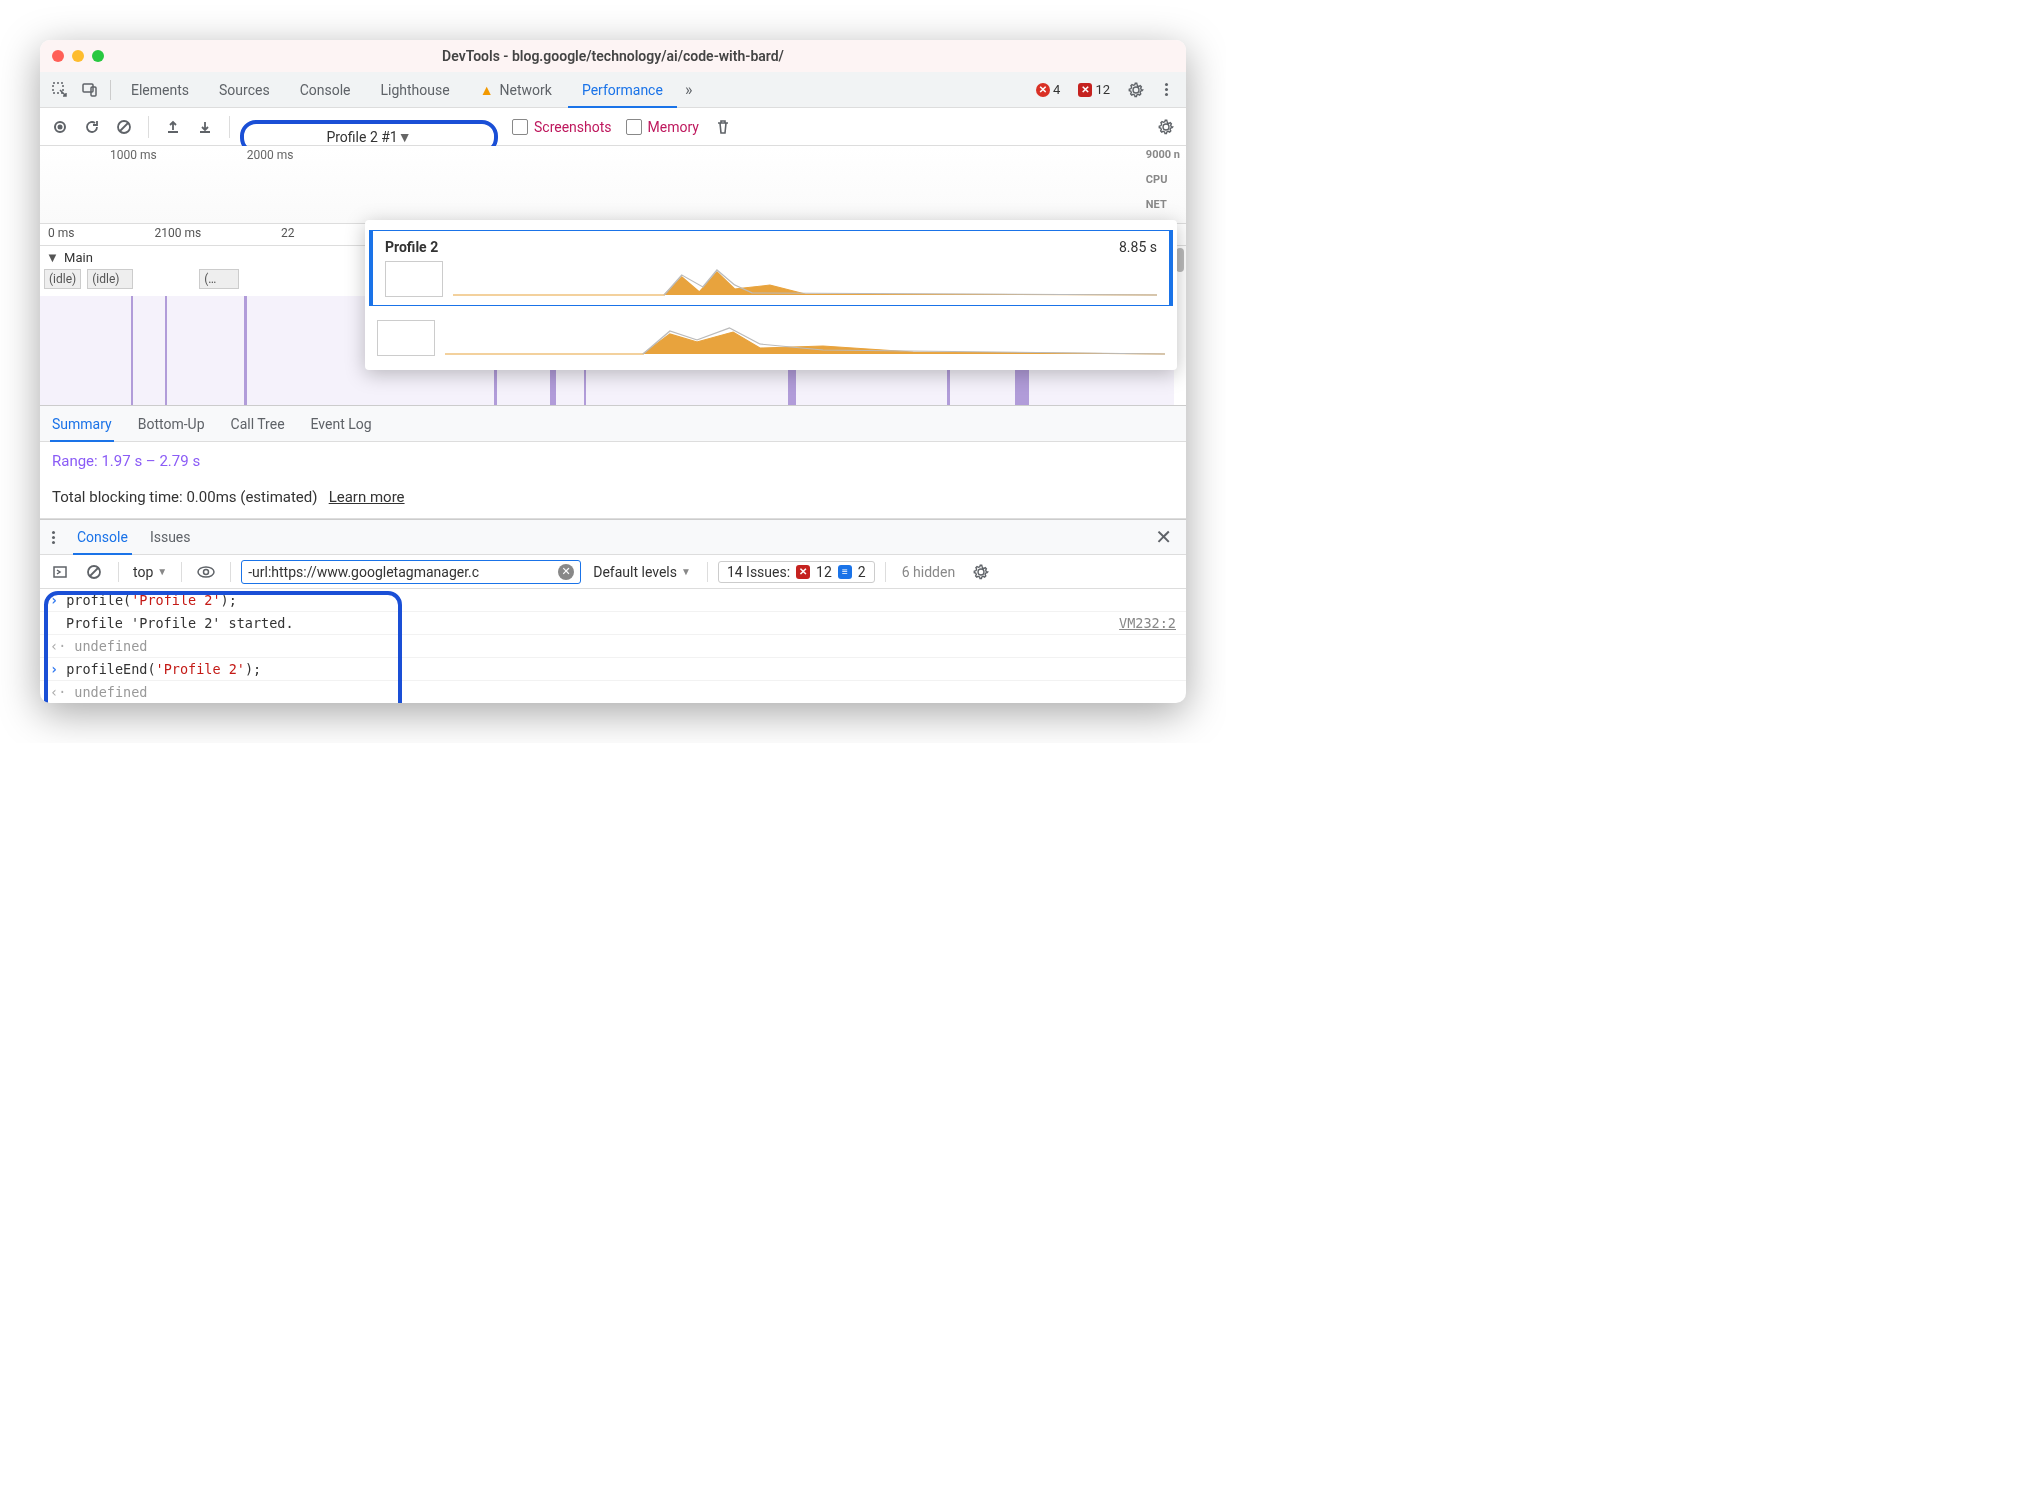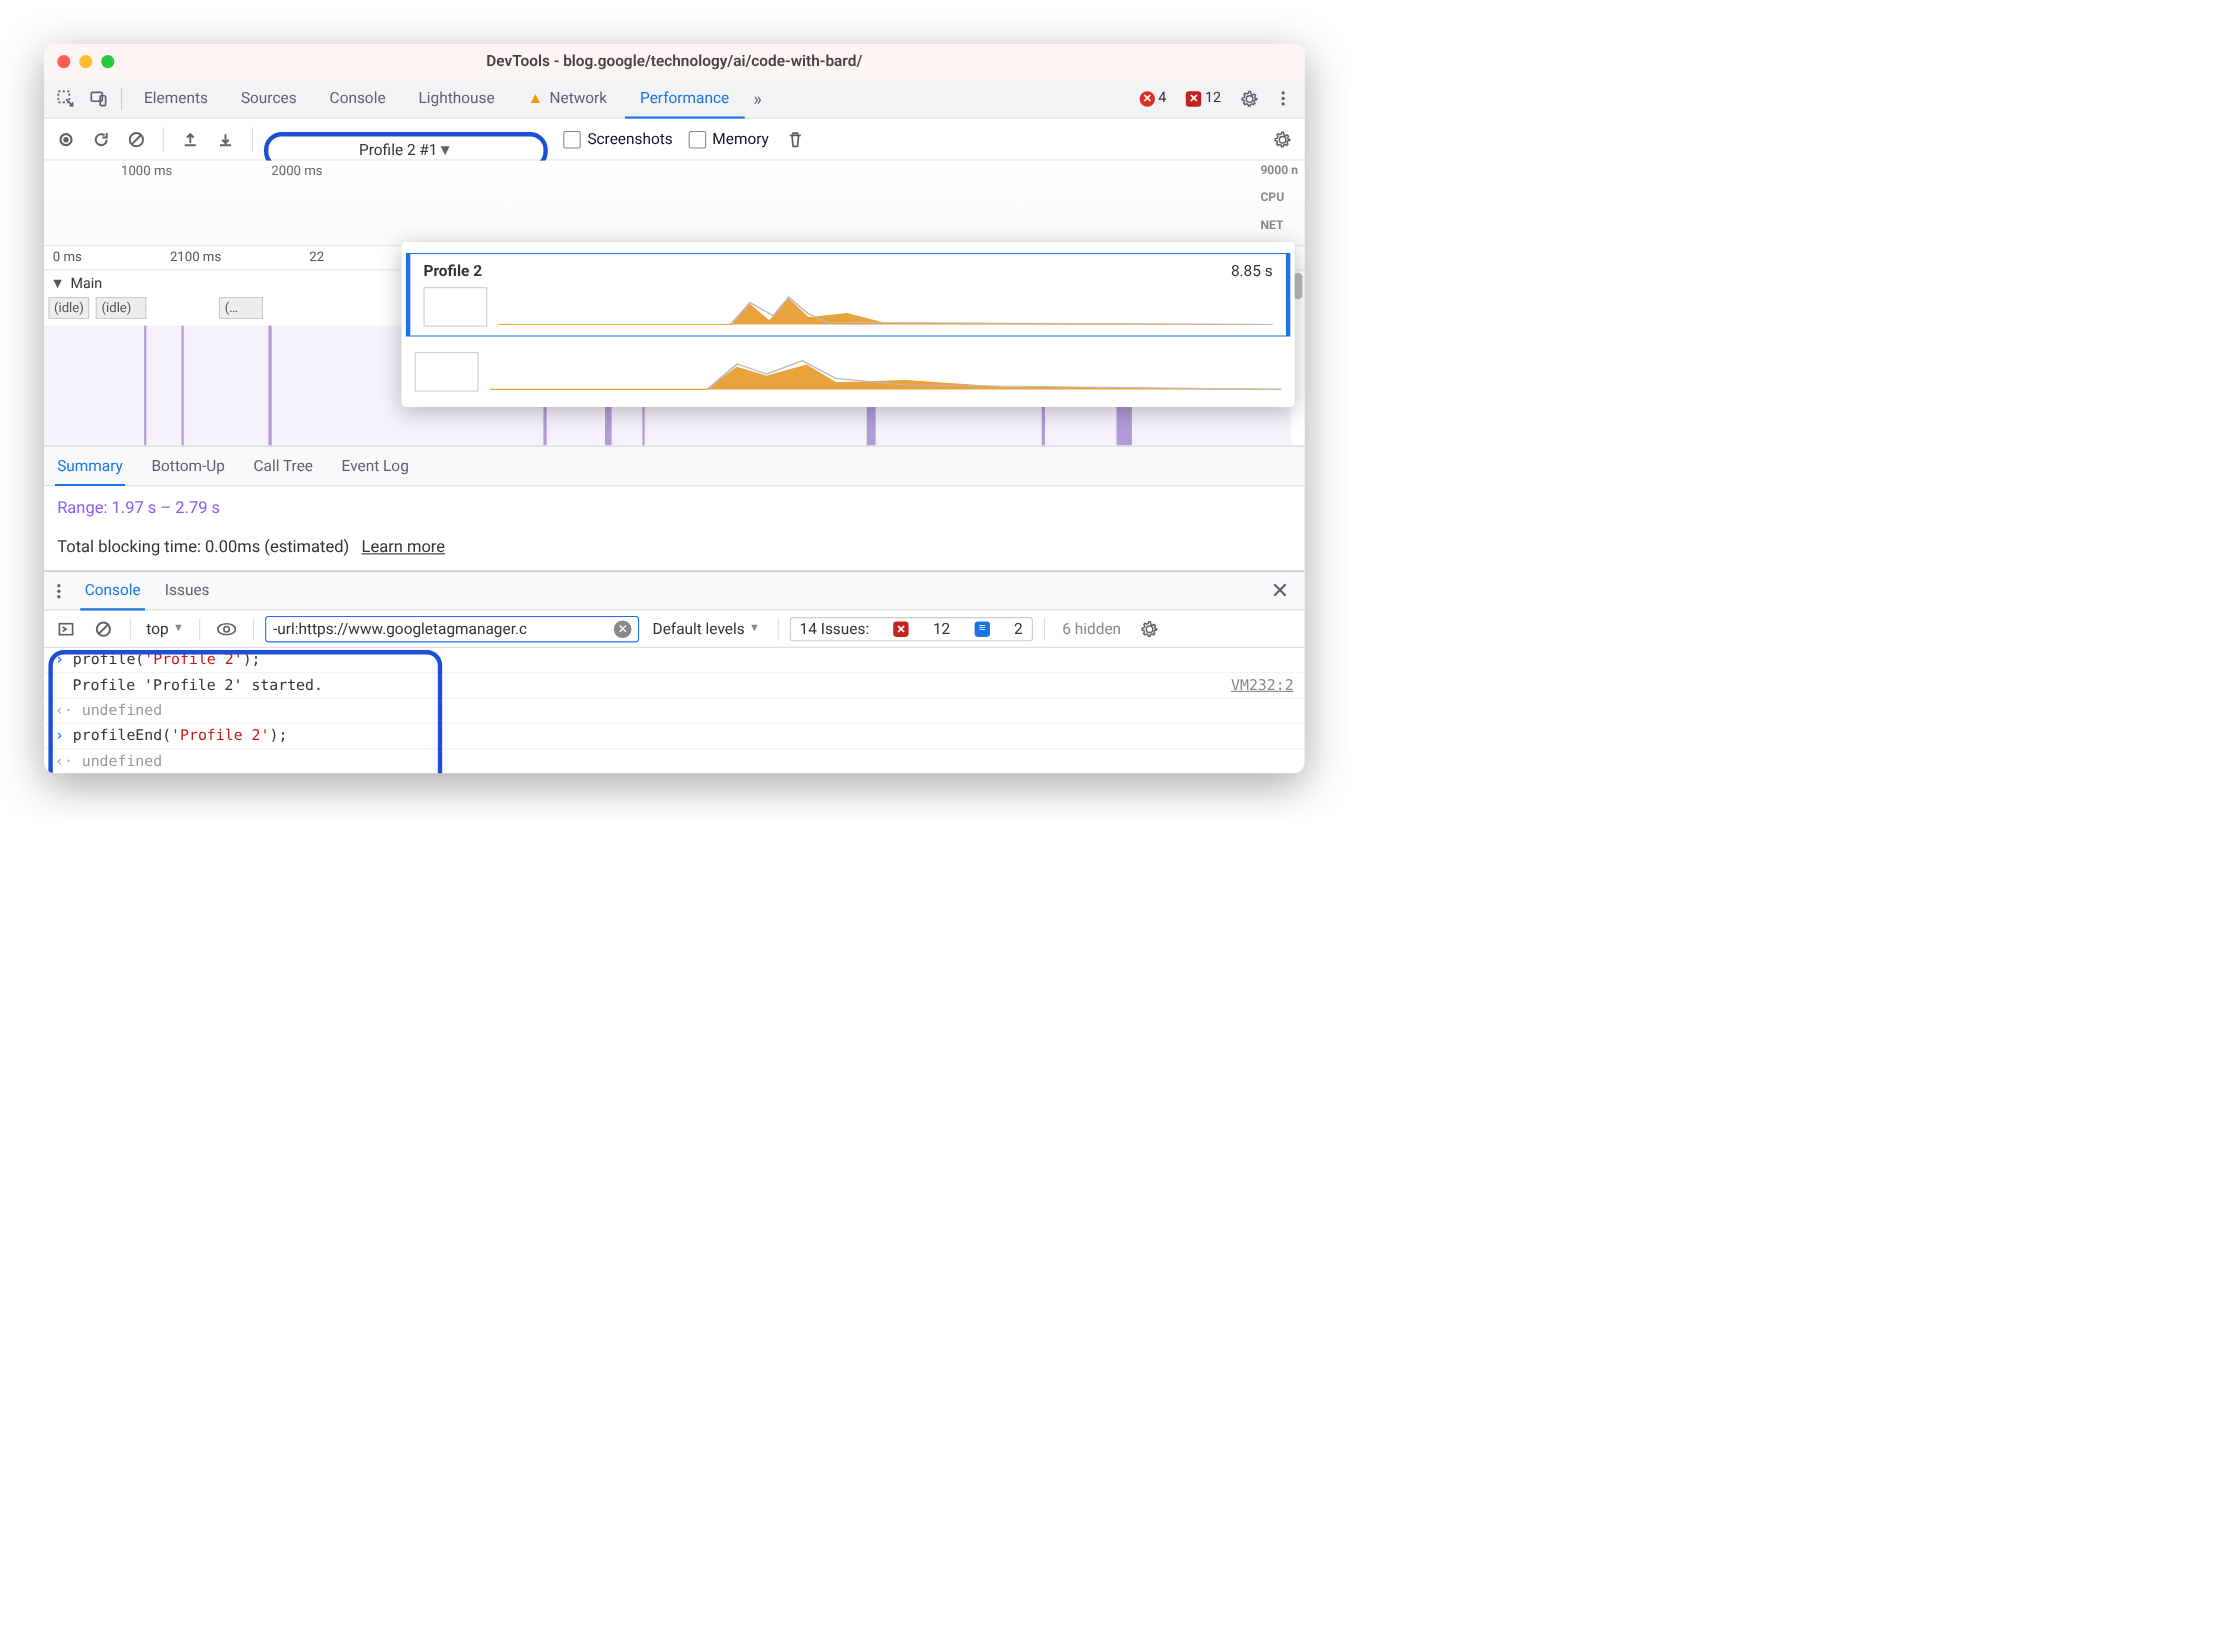--- a/index.html
+++ b/index.html
@@ -94,21 +94,21 @@
     height: 34px;
     width: 258px;
     display: flex;
     align-items: center;
     padding: 0 10px;
     font-size: 14px;
     color: #333;
     justify-content: center;
     margin-top: 20px;
   }
-  .checkbox-item { display:flex; align-items:center; gap:6px; font-size:14px; color:#0f172a; margin-left:10px;}
+  .checkbox-item { display:flex; align-items:center; gap:6px; font-size:14px; color:#be185d; margin-left:10px;}
   .ck { width:16px; height:16px; border:1.5px solid #888; border-radius:2px; }
   .trash, .gear { color:#5f6368; }
 
   .overview {
     height: 78px;
     background: linear-gradient(#fff,#fafafa);
     border-bottom: 1px solid #ddd;
     display:flex;
     font-size:12px;
     color:#666;
@@ -216,21 +216,21 @@
     height:24px;
     width:340px;
     padding:0 6px;
     display:flex;
     align-items:center;
     font-size:14px;
     gap:4px;
   }
   .filter-input .clr { width:16px; height:16px; border-radius:50%; background:#888; color:#fff; font-size:11px; display:flex;align-items:center;justify-content:center; margin-left:auto;}
   .levels { font-size:14px; color:#333; display:flex; align-items:center; gap:4px; padding:0 6px;}
-  .issues-pill { border:1px solid #ccc; border-radius:3px; padding:2px 8px; font-size:14px; display:flex; align-items:center; gap:22px;}
+  .issues-pill { border:1px solid #ccc; border-radius:3px; padding:2px 8px; font-size:14px; display:flex; align-items:center; gap:6px;}
   .hidden-txt { font-size:14px; color:#888; padding:0 6px;}
 
   .console-body {
     font-family: Menlo, Consolas, monospace;
     font-size: 13.5px;
     position:relative;
   }
   .console-highlight {
     position:absolute;
     left:4px; top:2px;

